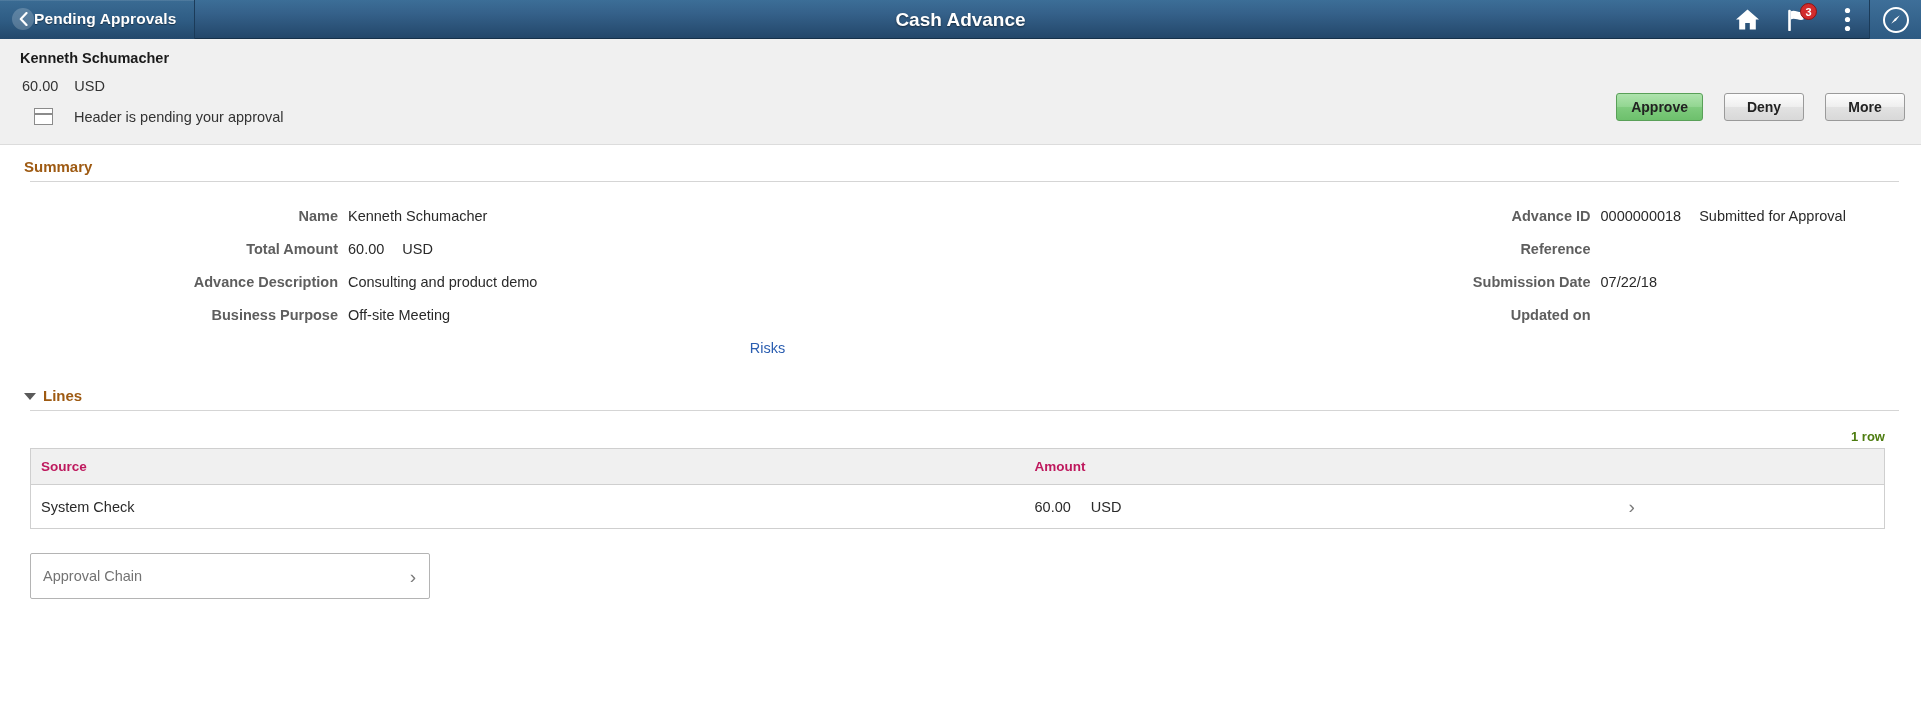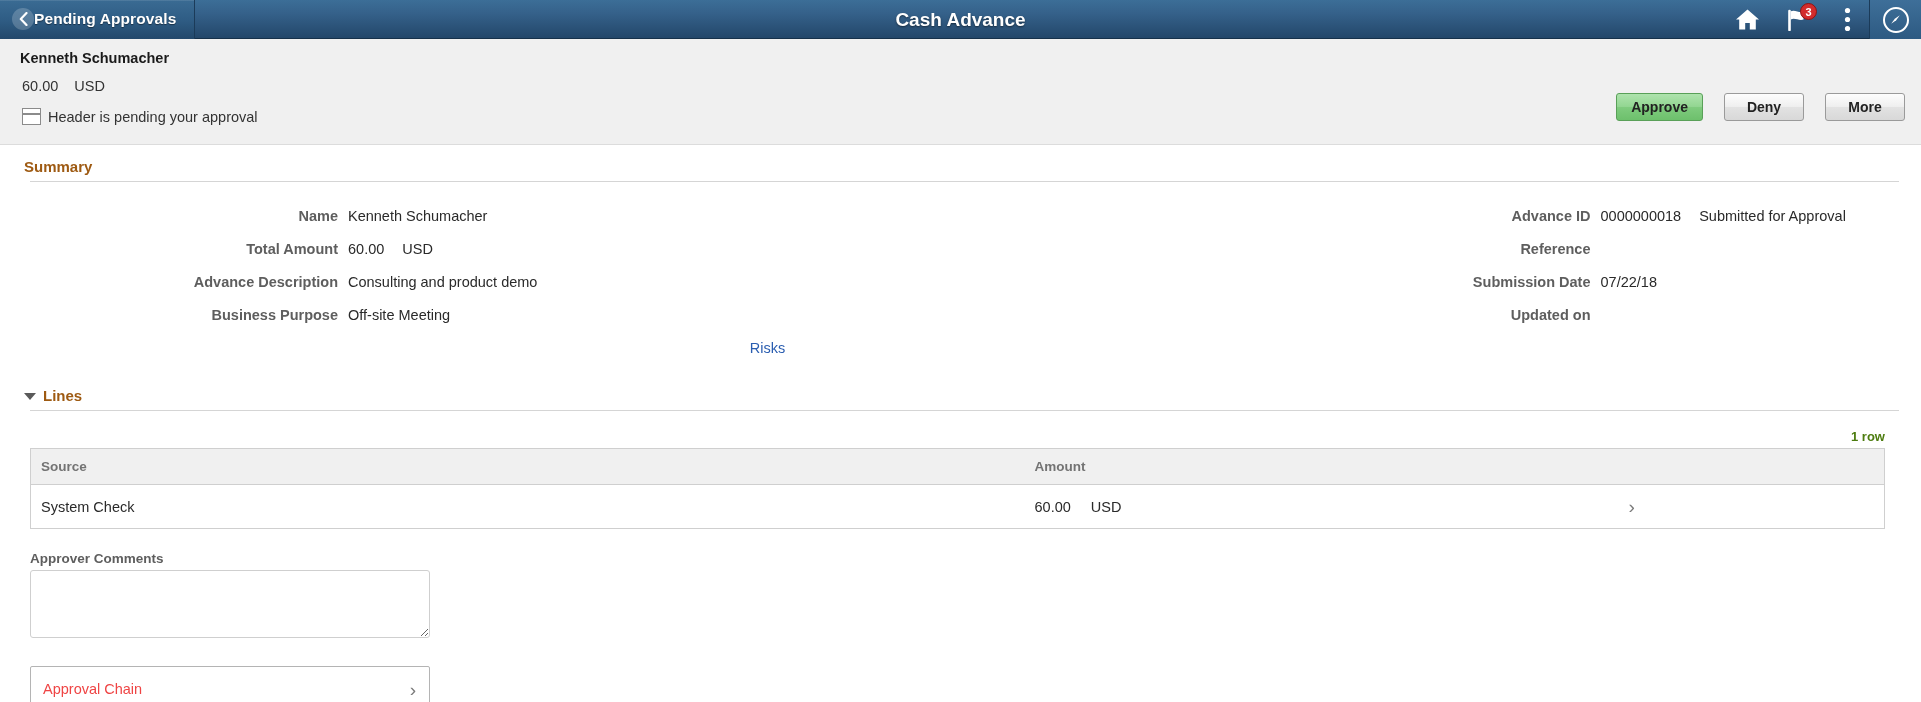--- a/index.html
+++ b/index.html
@@ -123,22 +123,22 @@
     gap: 16px;
     padding-left: 22px;
     margin-top: 9px;
     font-size: 14.5px;
     color: #333;
     line-height: 18px;
   }
   .sh-status-row {
     display: flex;
     align-items: center;
-    gap: 7px;
-    padding-left: 22px;
+    gap: 21px;
+    padding-left: 34px;
     margin-top: 13px;
   }
   .hdr-icon {
     width: 19px; height: 17px;
     border: 1.5px solid #8b8b8b;
     background: #ffffff;
     position: relative;
     flex: 0 0 auto;
   }
   .hdr-icon::after {
@@ -267,21 +267,21 @@
     margin-left: 30px;
     border-collapse: collapse;
     table-layout: fixed;
     border: 1px solid #cfcfcf;
   }
   table.lines th {
     background: #f0f0f0;
     text-align: left;
     font-size: 13.5px;
     font-weight: bold;
-    color: #737373;
+    color: #be185d;
     padding: 10px 0 10px 10px;
     border-bottom: 1px solid #cfcfcf;
     height: 34px;
   }
   table.lines td {
     font-size: 14.5px;
     color: #2a2a2a;
     padding: 12px 0 12px 10px;
     height: 42px;
     background: #ffffff;
@@ -329,21 +329,21 @@
     border-radius: 2px;
     background: #ffffff;
     display: flex;
     align-items: center;
     justify-content: space-between;
     padding: 0 13px 0 12px;
     cursor: pointer;
   }
   .chain-label {
     font-size: 14.5px;
-    color: #ef4444;
+    color: #737373;
   }
   .chain-chev {
     color: #7a7a7a;
     font-size: 19px;
     line-height: 1;
   }
 </style>
 </head>
 <body>
 
@@ -497,23 +497,19 @@
             </span>
           </td>
           <td class="chev-cell">
             <span class="chev">›</span>
           </td>
         </tr>
       </tbody>
     </table>
   </div>
 
-  <div class="comments-wrap">
-    <div class="comments-label">Approver Comments</div>
-    <textarea class="comments" placeholder="" style=""></textarea>
-  </div>
 
   <div class="chain-box">
     <span class="chain-label">Approval Chain</span>
     <span class="chain-chev">›</span>
   </div>
 
 </div>
 
 </body></html>

